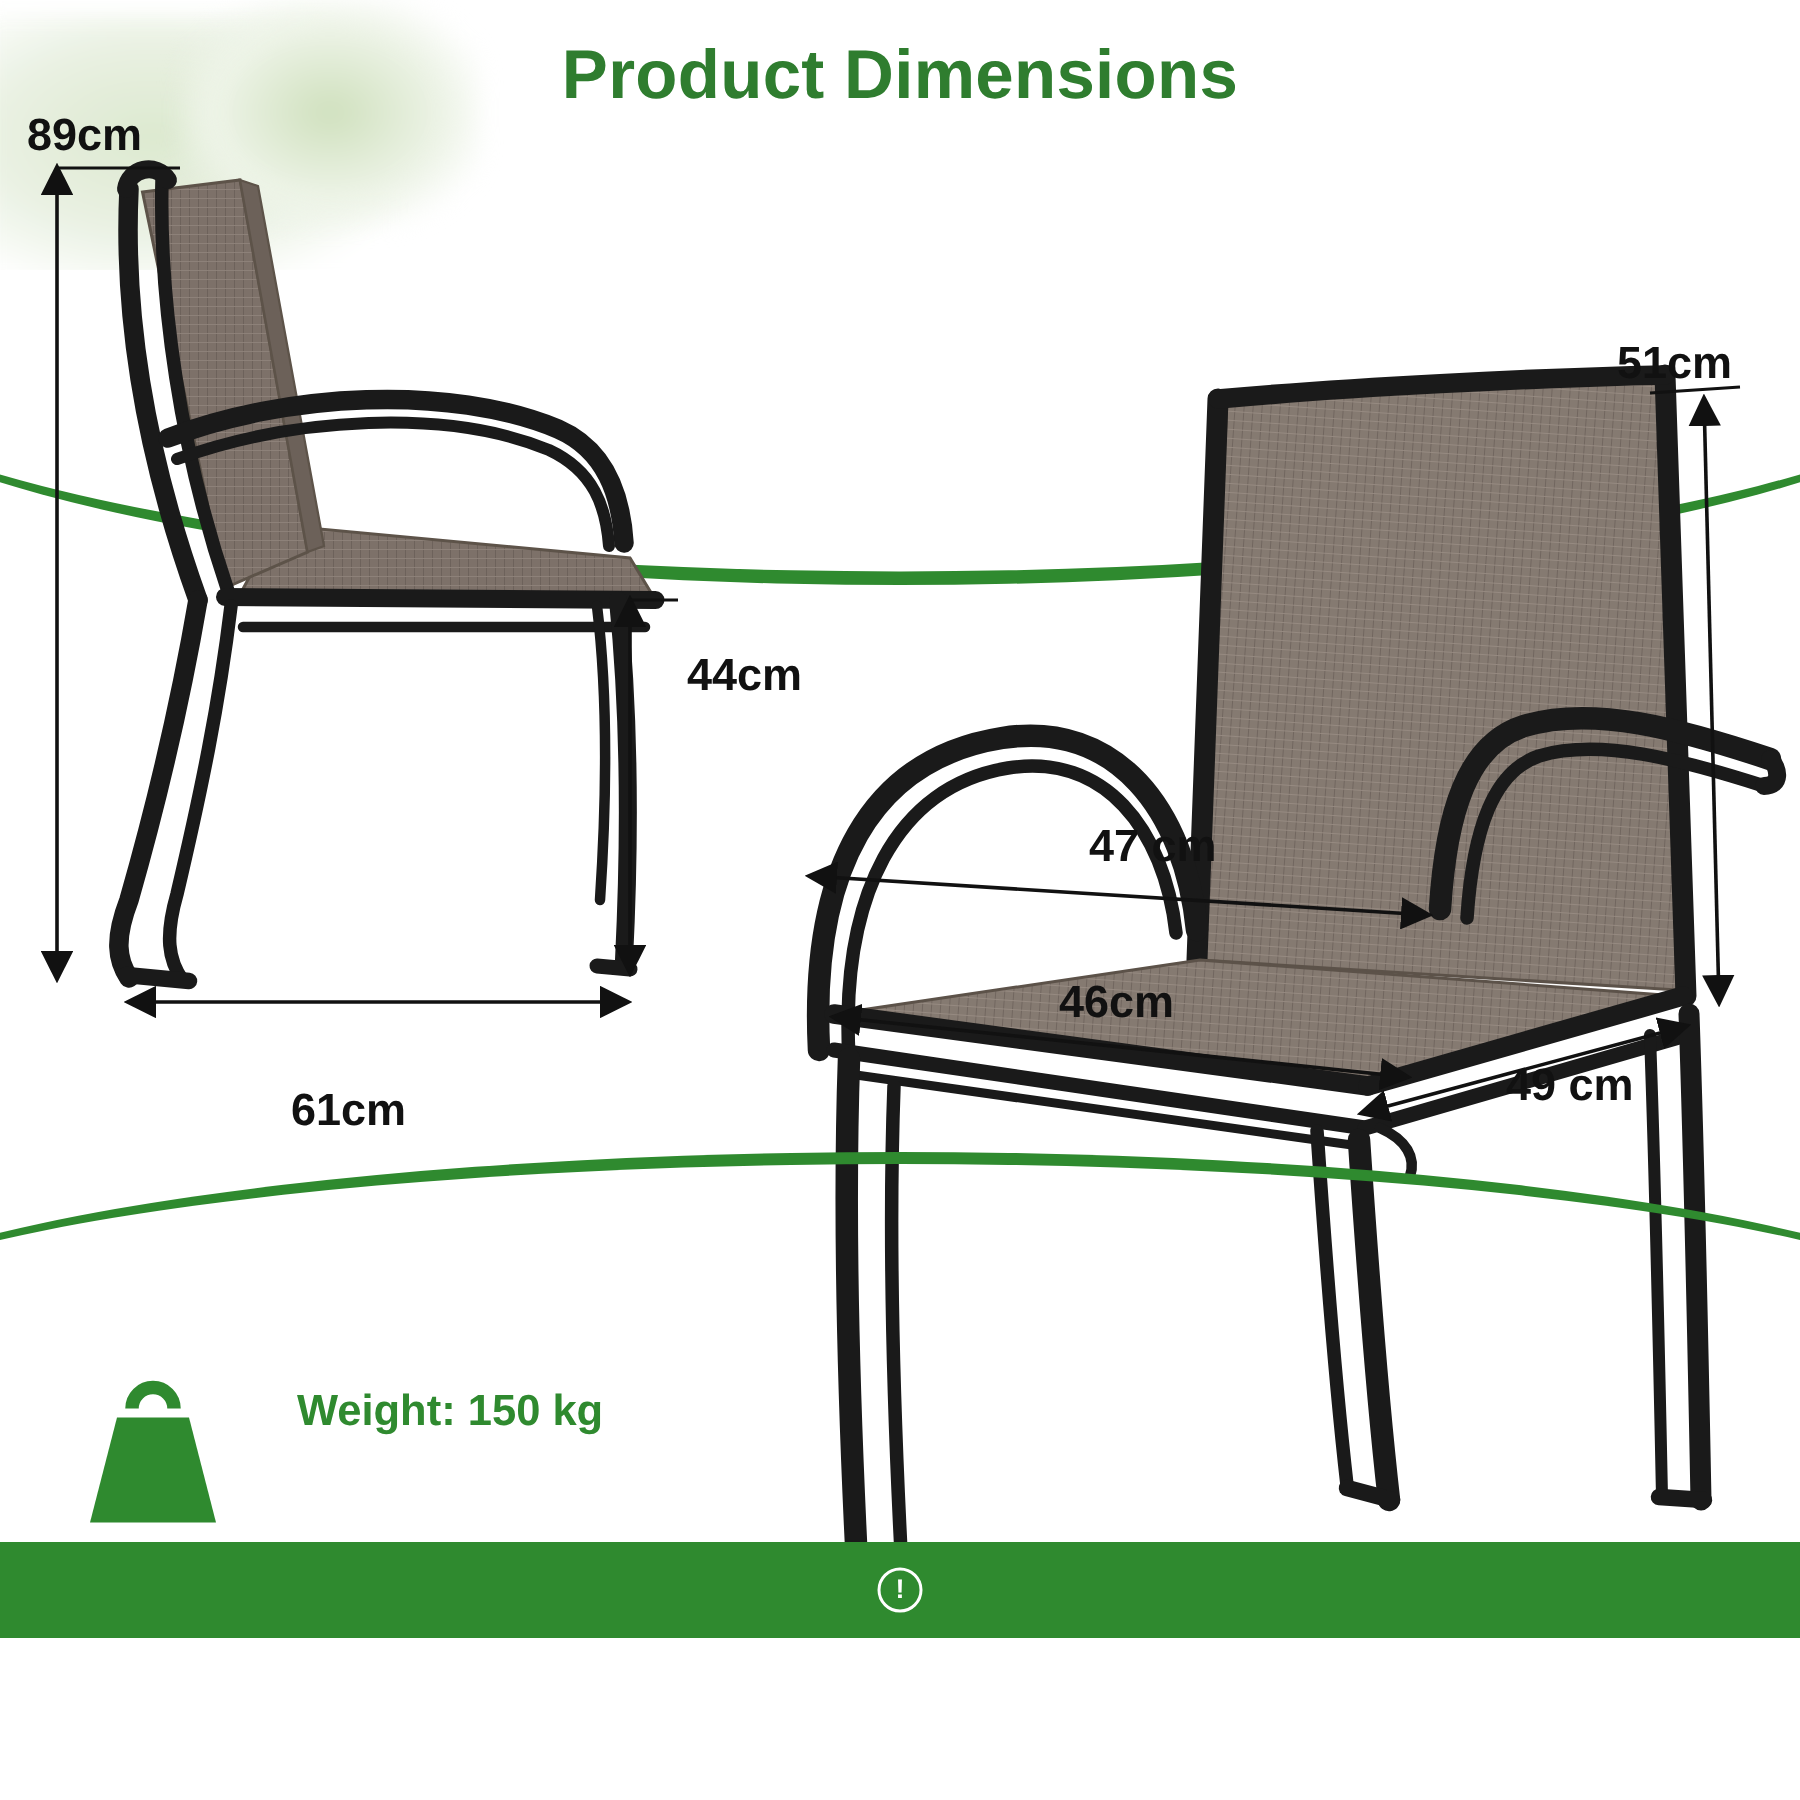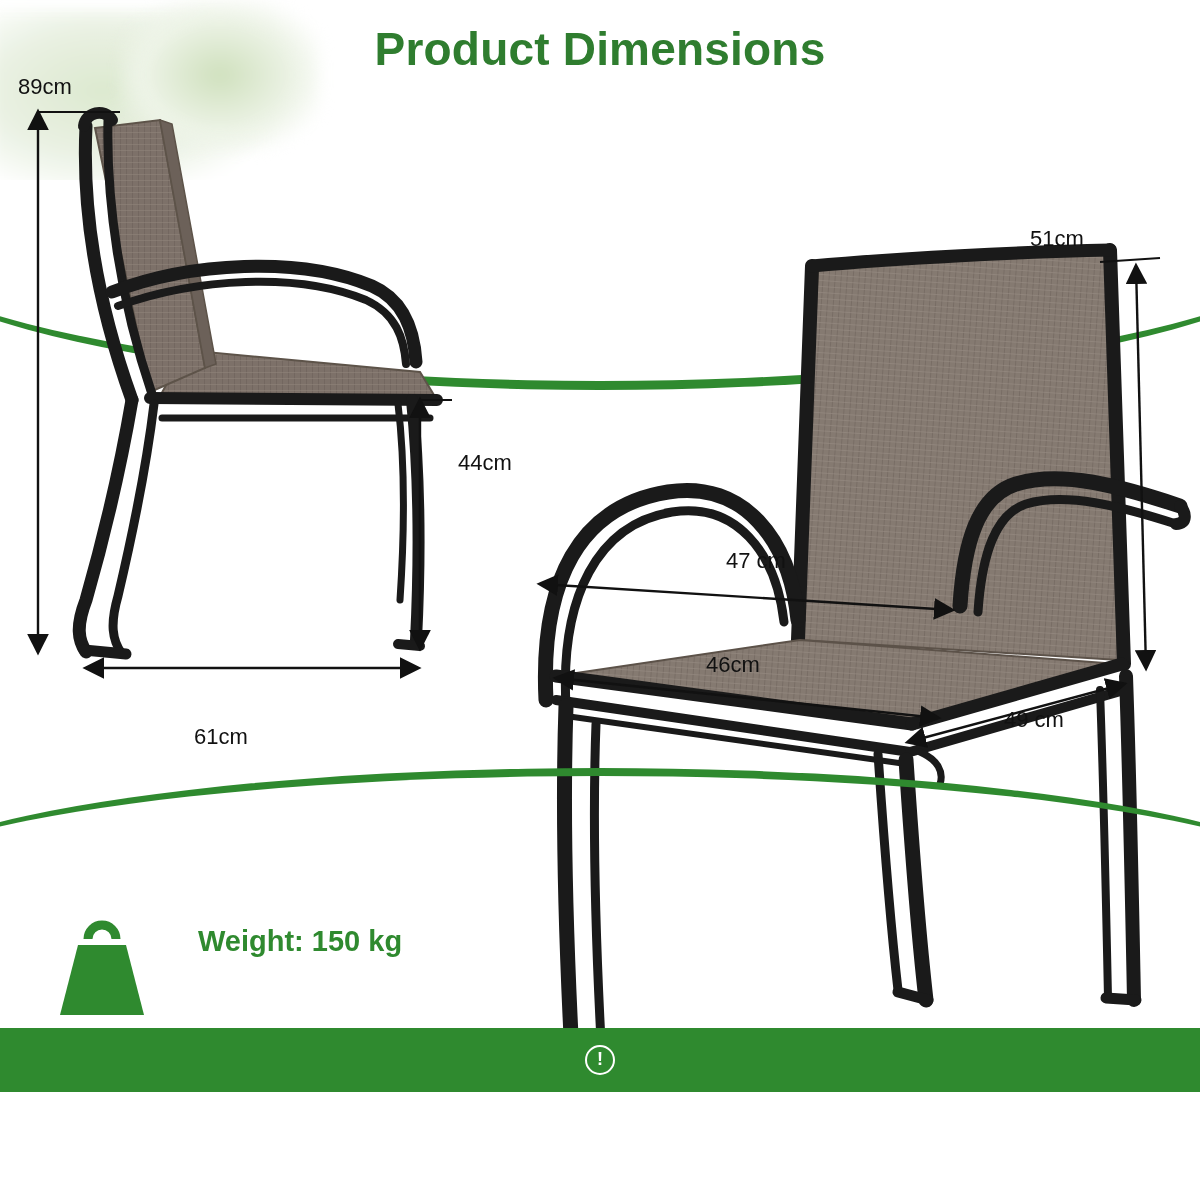--- a/index.html
+++ b/index.html
@@ -119,22 +119,22 @@
     top: 8px;
     width: 300px;
     color: #2f8a2f;
     font-size: 29px;
     font-weight: bold;
     line-height: 36px;
   }
   
   .dim {
     position: absolute;
-    font-size: 22px;
-    font-weight: normal;
+    font-size: 30px;
+    font-weight: bold;
     color: #111111;
     white-space: nowrap;
   }
   svg { display: block; }
   .svg-layer {
     position: absolute;
     left: 0; top: 0;
     width: 1200px;
     height: 1200px;
     pointer-events: none;
@@ -258,24 +258,24 @@
 
       <line x1="540" y1="584" x2="952" y2="610" marker-start="url(#arrTail)" marker-end="url(#arrHead)"></line>
 
       <line x1="556" y1="678" x2="938" y2="718" marker-start="url(#arrTail)" marker-end="url(#arrHead)"></line>
 
       <line x1="908" y1="742" x2="1124" y2="684" marker-start="url(#arrTail)" marker-end="url(#arrHead)"></line>
     </g>
   </svg>
 
   <div class="dim" style="left:18px; top:74px;">89cm</div>
-  <div class="dim" style="left:458px; top:434px;margin-top:16px;">44cm</div>
+  <div class="dim" style="left:458px; top:434px;">44cm</div>
   <div class="dim" style="left:194px; top:676px;margin-top:48px;">61cm</div>
 
-  <div class="dim" style="left:1030px; top:226px;">51cm</div>
+  <div class="dim" style="left:1078px; top:226px;">51cm</div>
   <div class="dim" style="left:726px; top:548px;">47 cm</div>
   <div class="dim" style="left:706px; top:652px;">46cm</div>
   <div class="dim" style="left:1004px; top:707px;">49 cm</div>
 
   <div class="weight-block">
     <svg width="130" height="110" viewBox="0 0 130 110">
       <path d="M40,24 a14,14 0 1,1 28,0" fill="none" stroke="#2f8a2f" stroke-width="9"></path>
       <path d="M30,30 L78,30 L96,100 L12,100 Z" fill="#2f8a2f"></path>
     </svg>
     <div class="weight-text">

